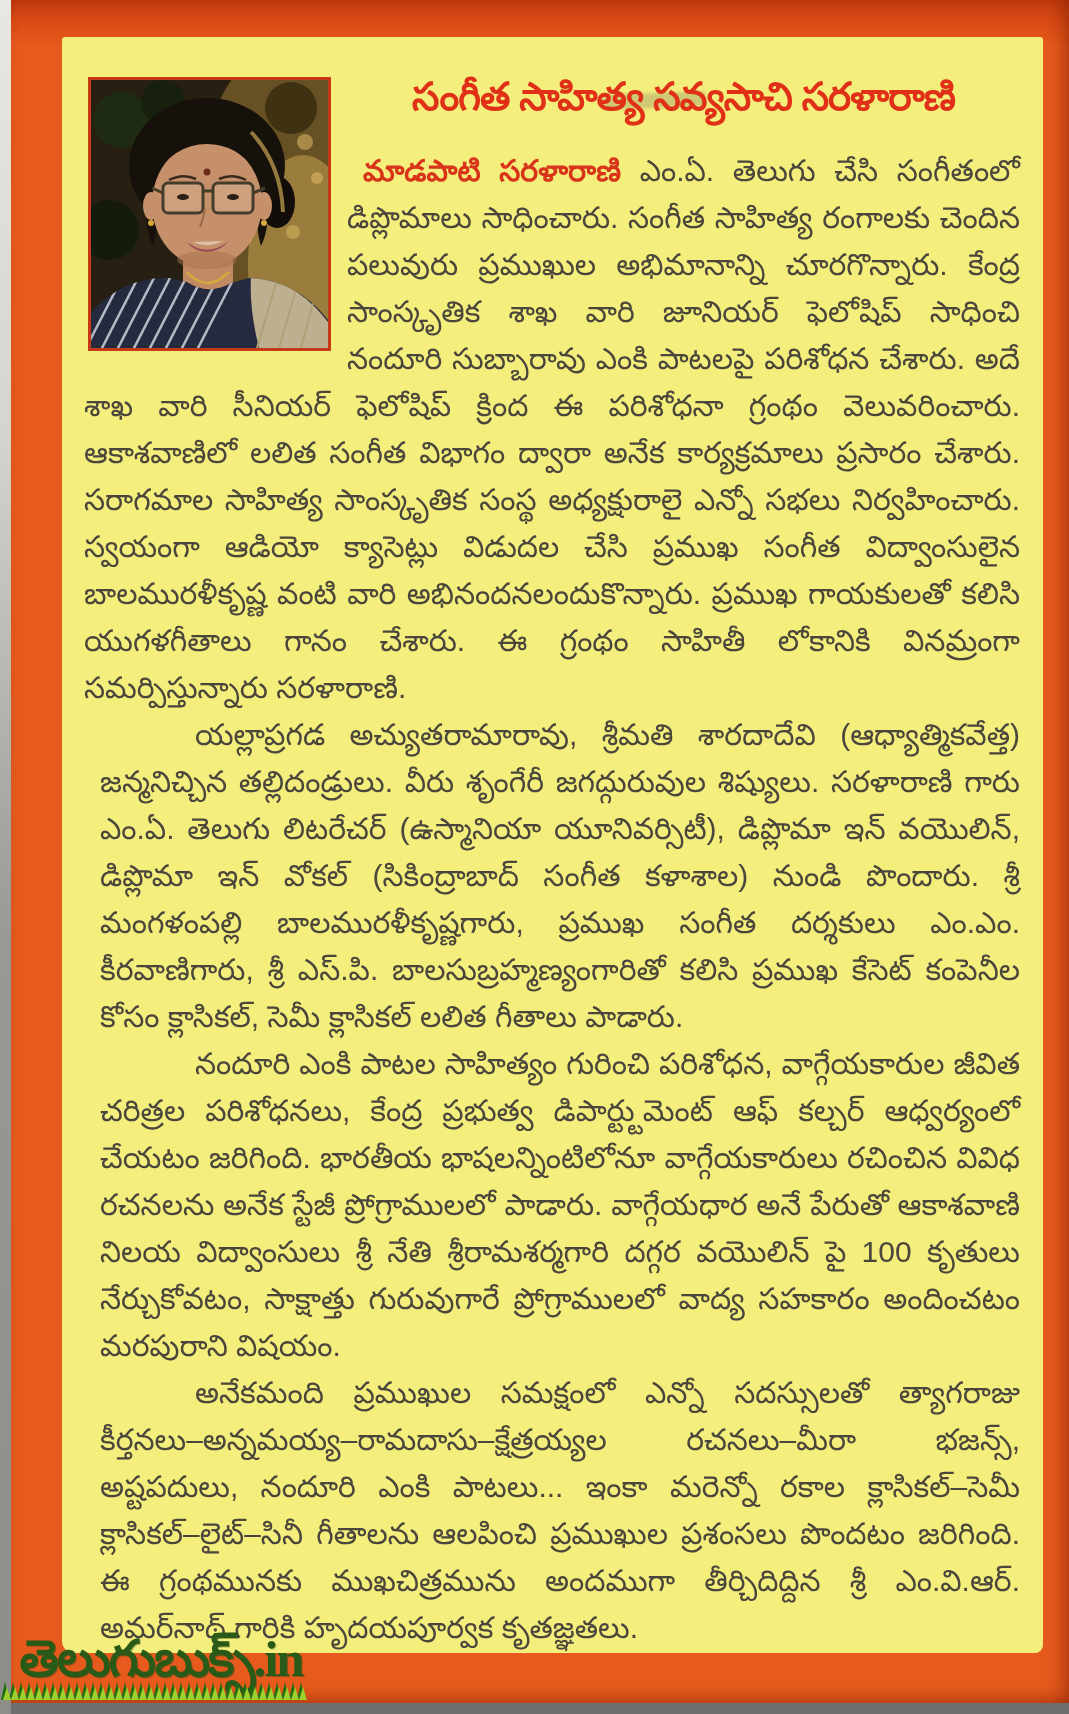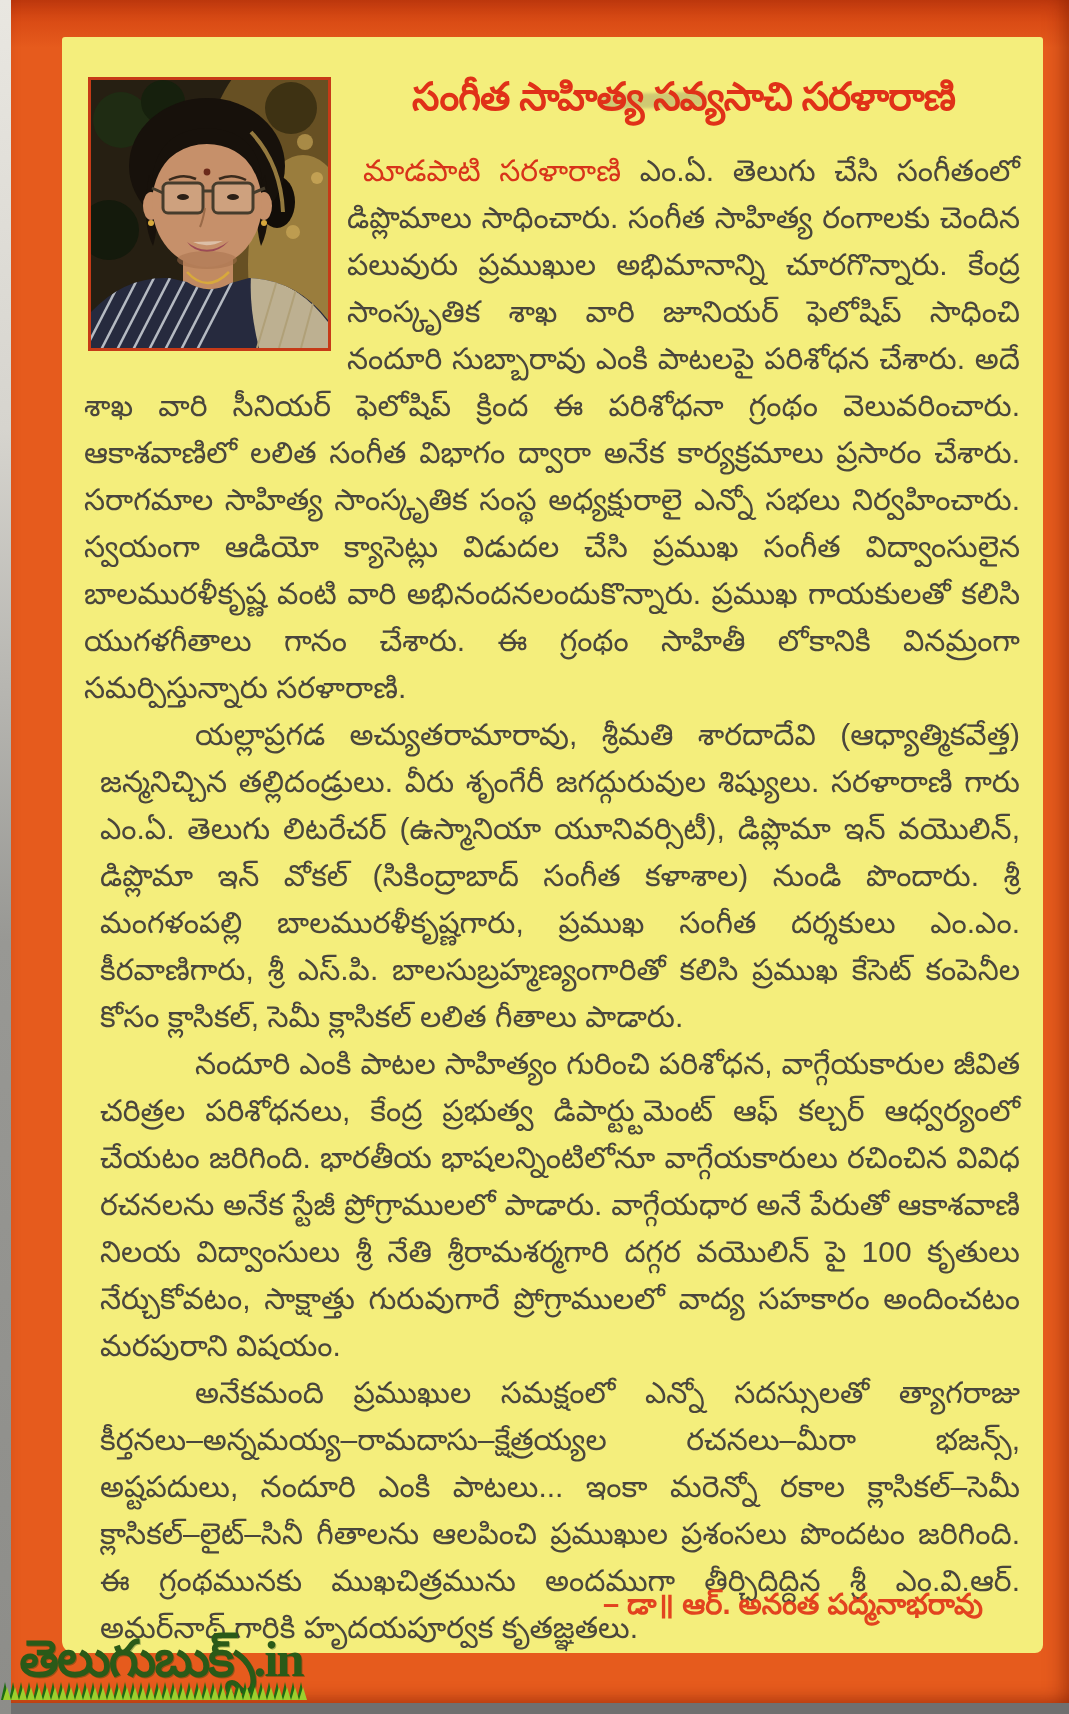--- a/index.html
+++ b/index.html
@@ -31,21 +31,21 @@
   .cover-title {
     font-size:39px; font-weight:bold; color:#e03118;
     text-align:center; margin:2px 0 18px 0; letter-spacing:-1px;
   }
   .content p {
     font-size:30px; line-height:47px; color:#4a463c;
     text-align:justify; margin:0;
   }
   p.first-para { text-indent:16px; }
   p.indent { text-indent:95px;margin-left:16px; }
-  .lead { font-weight:normal; color:#d8341a; }
+  .lead { font-weight:bold; color:#d8341a; }
   .signature {
     position:absolute; right:60px; bottom:25px;
     font-size:29px; font-weight:bold; color:#e2431f; text-align:right;
   }
   .smudge {
     position:absolute; left:540px; top:56px; width:104px; height:15px;
     background:rgba(110,104,92,.28); filter:blur(1.5px);
     transform:rotate(-2deg); border-radius:3px;
   }
   .watermark { position:absolute; left:1px; top:1630px; width:320px; z-index:5;text-align:center; }
@@ -135,21 +135,20 @@
         <div class="cover-title">సంగీత సాహిత్య సవ్యసాచి సరళారాణి</div>
 
         <p class="first-para"><span class="lead">మాడపాటి సరళారాణి</span><span> ఎం.ఏ. తెలుగు చేసి సంగీతంలో డిప్లొమాలు సాధించారు. సంగీత సాహిత్య రంగాలకు చెందిన పలువురు ప్రముఖుల అభిమానాన్ని చూరగొన్నారు. కేంద్ర సాంస్కృతిక శాఖ వారి జూనియర్ ఫెలోషిప్ సాధించి నందూరి సుబ్బారావు ఎంకి పాటలపై పరిశోధన చేశారు. అదే శాఖ వారి సీనియర్ ఫెలోషిప్ క్రింద ఈ పరిశోధనా గ్రంథం వెలువరించారు. ఆకాశవాణిలో లలిత సంగీత విభాగం ద్వారా అనేక కార్యక్రమాలు ప్రసారం చేశారు. సరాగమాల సాహిత్య సాంస్కృతిక సంస్థ అధ్యక్షురాలై ఎన్నో సభలు నిర్వహించారు. స్వయంగా ఆడియో క్యాసెట్లు విడుదల చేసి ప్రముఖ సంగీత విద్వాంసులైన బాలమురళీకృష్ణ వంటి వారి అభినందనలందుకొన్నారు. ప్రముఖ గాయకులతో కలిసి యుగళగీతాలు గానం చేశారు. ఈ గ్రంథం సాహితీ లోకానికి వినమ్రంగా సమర్పిస్తున్నారు సరళారాణి.</span></p>
 
         <p class="indent">యల్లాప్రగడ అచ్యుతరామారావు, శ్రీమతి శారదాదేవి (ఆధ్యాత్మికవేత్త) జన్మనిచ్చిన తల్లిదండ్రులు. వీరు శృంగేరీ జగద్గురువుల శిష్యులు. సరళారాణి గారు ఎం.ఏ. తెలుగు లిటరేచర్ (ఉస్మానియా యూనివర్సిటీ), డిప్లొమా ఇన్ వయొలిన్, డిప్లొమా ఇన్ వోకల్ (సికింద్రాబాద్ సంగీత కళాశాల) నుండి పొందారు. శ్రీ మంగళంపల్లి బాలమురళీకృష్ణగారు, ప్రముఖ సంగీత దర్శకులు ఎం.ఎం. కీరవాణిగారు, శ్రీ ఎస్.పి. బాలసుబ్రహ్మణ్యంగారితో కలిసి ప్రముఖ కేసెట్ కంపెనీల కోసం క్లాసికల్, సెమీ క్లాసికల్ లలిత గీతాలు పాడారు.</p>
         <p class="indent">నందూరి ఎంకి పాటల సాహిత్యం గురించి పరిశోధన, వాగ్గేయకారుల జీవిత చరిత్రల పరిశోధనలు, కేంద్ర ప్రభుత్వ డిపార్ట్టుమెంట్ ఆఫ్ కల్చర్ ఆధ్వర్యంలో చేయటం జరిగింది. భారతీయ భాషలన్నింటిలోనూ వాగ్గేయకారులు రచించిన వివిధ రచనలను అనేక స్టేజీ ప్రోగ్రాములలో పాడారు. వాగ్గేయధార అనే పేరుతో ఆకాశవాణి నిలయ విద్వాంసులు శ్రీ నేతి శ్రీరామశర్మగారి దగ్గర వయొలిన్ పై 100 కృతులు నేర్చుకోవటం, సాక్షాత్తు గురువుగారే ప్రోగ్రాములలో వాద్య సహకారం అందించటం మరపురాని విషయం.</p>
         <p class="indent">అనేకమంది ప్రముఖుల సమక్షంలో ఎన్నో సదస్సులతో త్యాగరాజు కీర్తనలు–అన్నమయ్య–రామదాసు–క్షేత్రయ్యల రచనలు–మీరా భజన్స్, అష్టపదులు, నందూరి ఎంకి పాటలు... ఇంకా మరెన్నో రకాల క్లాసికల్–సెమీ క్లాసికల్–లైట్–సినీ గీతాలను ఆలపించి ప్రముఖుల ప్రశంసలు పొందటం జరిగింది. ఈ గ్రంథమునకు ముఖచిత్రమును అందముగా తీర్చిదిద్దిన శ్రీ ఎం.వి.ఆర్. అమర్‌నాథ్ గారికి హృదయపూర్వక కృతజ్ఞతలు.</p>
         <p class="indent">భర్త కీ॥శే॥ మాడపాటి నాగేశ్వరరావుగారు విజయవాడలో ప్రముఖ న్యాయవాది. వీరు స్వాతంత్ర్య సమరయోధులు శ్రీమాన్ మాడపాటి హనుమంతరావుగారి కుటుంబానికి చెందినవారు. వీరికి ఇద్దరు అబ్బాయిలు మాడపాటి లక్ష్మీకాంత్, మాడపాటి రవి సంక్రాంత్, ఒక అమ్మాయి మాడపాటి దేవీశ్రీరూప... అందరూ అమెరికాలో వివిధ రంగాలలో స్థిరపడ్డారు. వారి ప్రోత్సాహము, సహాయ సహకారాలతోనే ఈ పరిశోధనలు చెయ్యటం ఈ గ్రంథ ఆవిష్కరణ జరిగింది.</p>
       </div>
 
-      <div class="signature">– డా॥ ఆర్. అనంత పద్మనాభరావు</div>
     </div>
   </div>
 
   <div class="watermark">
     <div class="watermark-text">తెలుగుబుక్స్.in</div>
     <svg class="grass" width="310" height="22" viewBox="0 0 310 22" xmlns="http://www.w3.org/2000/svg">
       <path fill="#1e6d12" d="M0,20 L4,2 L8,20 L12,2 L16,20 L20,2 L24,20 L28,2 L32,20 L36,2 L40,20 L44,2 L48,20 L52,2 L56,20 L60,2 L64,20 L68,2 L72,20 L76,2 L80,20 L84,2 L88,20 L92,2 L96,20 L100,2 L104,20 L108,2 L112,20 L116,2 L120,20 L124,2 L128,20 L132,2 L136,20 L140,2 L144,20 L148,2 L152,20 L156,2 L160,20 L164,2 L168,20 L172,2 L176,20 L180,2 L184,20 L188,2 L192,20 L196,2 L200,20 L204,2 L208,20 L212,2 L216,20 L220,2 L224,20 L228,2 L232,20 L236,2 L240,20 L244,2 L248,20 L252,2 L256,20 L260,2 L264,20 L268,2 L272,20 L276,2 L280,20 L284,2 L288,20 L292,2 L296,20 L300,2 L304,20 Z"></path>
       <path fill="#9ccf2d" d="M2,20 L6,7 L10,20 L14,7 L18,20 L22,7 L26,20 L30,7 L34,20 L38,7 L42,20 L46,7 L50,20 L54,7 L58,20 L62,7 L66,20 L70,7 L74,20 L78,7 L82,20 L86,7 L90,20 L94,7 L98,20 L102,7 L106,20 L110,7 L114,20 L118,7 L122,20 L126,7 L130,20 L134,7 L138,20 L142,7 L146,20 L150,7 L154,20 L158,7 L162,20 L166,7 L170,20 L174,7 L178,20 L182,7 L186,20 L190,7 L194,20 L198,7 L202,20 L206,7 L210,20 L214,7 L218,20 L222,7 L226,20 L230,7 L234,20 L238,7 L242,20 L246,7 L250,20 L254,7 L258,20 L262,7 L266,20 L270,7 L274,20 L278,7 L282,20 L286,7 L290,20 L294,7 L298,20 L302,7 L306,20 Z"></path>
     </svg>
   </div>

